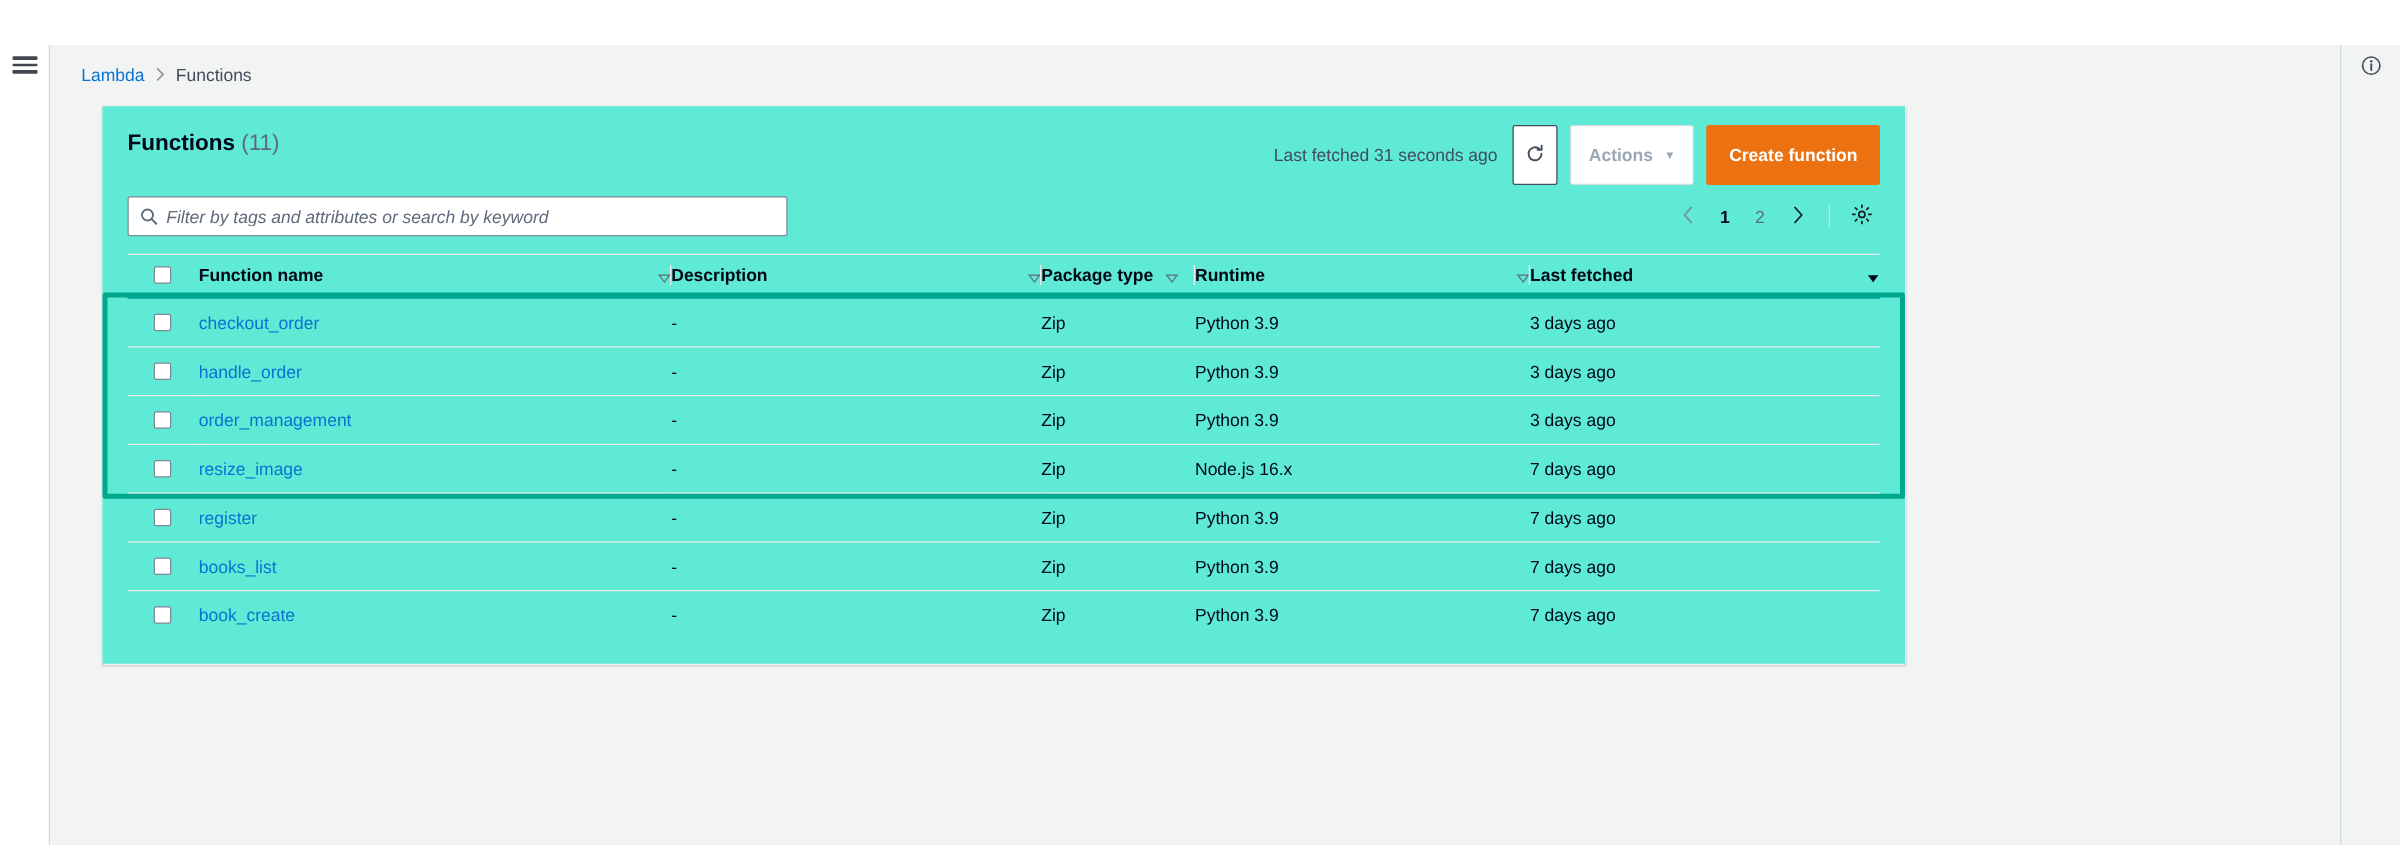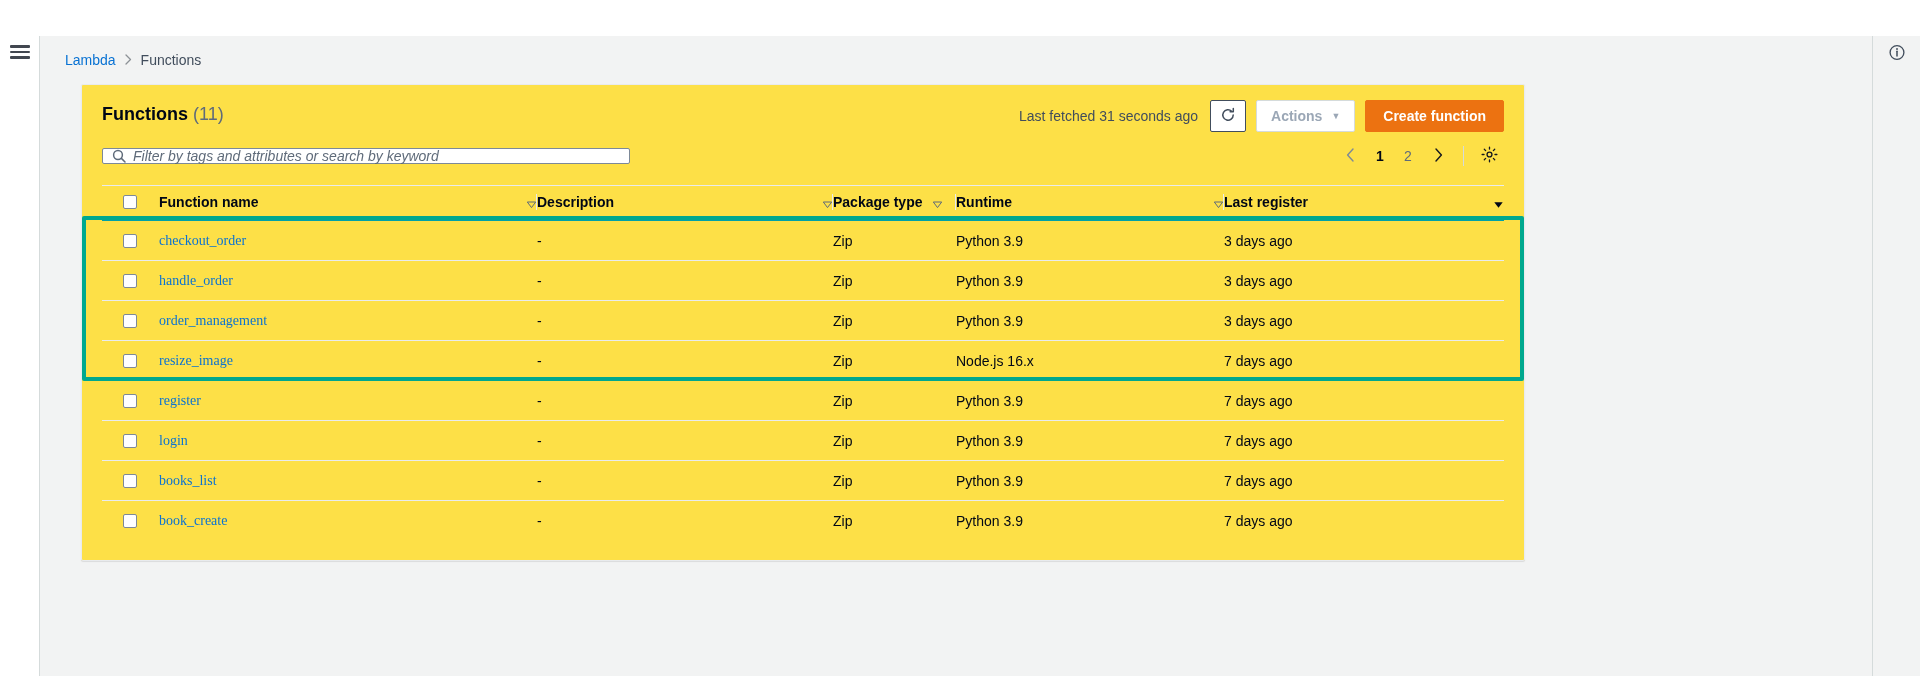--- a/index.html
+++ b/index.html
@@ -53,21 +53,21 @@
     display: flex; align-items: center; gap: 9px;
     height: 48px; padding-left: 1px;
     font-size: 14px;
   }
   .crumb-link { color: #0972d3; text-decoration: none; cursor: pointer; }
   .crumb-sep { color: #8c9196; font-size: 13px; line-height: 1; }
   .crumb-current { color: #414d5c; }
 
   
   .card {
-    background: #fde047;
+    background: #5eead4;
     border: 1px solid #e9ebed;
     border-radius: 2px;
     box-shadow: 0 1px 1px rgba(0,7,22,0.10);
     width: 1444px;
     margin-left: 17px;
   }
 
   .card-head {
     display: flex; align-items: flex-start;
     padding: 14px 20px 0 20px;
@@ -84,42 +84,42 @@
     justify-content: flex-end;
   }
   .fetched {
     font-size: 14px; color: #414d5c; white-space: nowrap; padding-right: 2px;
   }
   .btn {
     font-family: "Liberation Sans", sans-serif;
     font-size: 14px; font-weight: 700;
     border-radius: 2px; cursor: pointer;
     display: inline-flex; align-items: center; justify-content: center;
-    height: 32px;
+    height: 48px;
   }
   .btn-icon {
     width: 36px; border: 1px solid #414d5c; background: #fff; color: #414d5c;
   }
   .btn-actions {
     border: 1px solid #d5dbdb; background: #fff; color: #9ba7b6;
     padding: 0 14px; gap: 9px; cursor: default;
   }
   .caret { font-size: 9px; line-height: 1; }
   .btn-create {
     border: 1px solid #ec7211; background: #ec7211; color: #fff;
     padding: 0 17px;
   }
 
   
   .filter-row {
     display: flex; align-items: center;
     padding: 9px 20px 14px 20px;
   }
   .search-box {
-    position: relative; width: 528px; height: 16px;
+    position: relative; width: 528px; height: 32px;
     border: 1px solid #7d8998; border-radius: 2px; background: #fff;
     display: flex; align-items: center;
   }
   .search-icon {
     position: absolute; left: 9px; top: 50%; transform: translateY(-50%);
     width: 14px; height: 14px; pointer-events: none;
   }
   .search-input {
     border: 0; outline: 0; width: 100%; height: 30px;
     padding: 0 8px 0 30px;
@@ -177,21 +177,21 @@
 
   tbody td {
     font-size: 14px; color: #000716;
     padding: 11px 0;
     border-bottom: 1px solid #e9ebed;
     vertical-align: middle;
     height: 33px;
   }
   tbody tr:last-child td { border-bottom: 0; }
   td.c-check { padding-left: 21px; }
-  .fn-link { color: #0972d3; text-decoration: none; cursor: pointer; font-size: 14px; font-family: Liberation Serif, serif; }
+  .fn-link { color: #0972d3; text-decoration: none; cursor: pointer; font-size: 14px; }
 
   .cbx {
     width: 14px; height: 14px;
     border: 1px solid #7d8998; border-radius: 2px;
     background: #fff; display: block; cursor: pointer;
   }
 
   
   .highlight {
     position: absolute;
@@ -353,21 +353,21 @@
                       <span class="sort-tri">
                         <svg width="11" height="11" viewBox="0 0 11 11" fill="none" aria-hidden="true">
                           <path d="M1.3 3h8.4L5.5 8.6 1.3 3z" stroke="#5f6b7a" stroke-width="1" fill="none"></path>
                         </svg>
                       </span>
                     </div>
                     <span class="vline"></span>
                   </th>
                   <th class="c-mod">
                     <div class="th-inner">
-                      <span class="th-label">Last register</span>
+                      <span class="th-label">Last fetched</span>
                       <span class="sort-spacer"></span>
                       <span class="sort-tri">
                         <svg width="11" height="11" viewBox="0 0 11 11" aria-hidden="true">
                           <path d="M1.3 3.2h8.4L5.5 8.8 1.3 3.2z" fill="#000716"></path>
                         </svg>
                       </span>
                     </div>
                   </th>
                 </tr>
               </thead>
@@ -410,30 +410,20 @@
                     <td>-</td>
                     <td>Zip</td>
                     <td>Node.js 16.x</td>
                     <td>7 days ago</td>
                   </tr>
                   <tr>
                     <td class="c-check">
                       <span class="cbx"></span>
                     </td>
                     <td><a class="fn-link">register</a></td>
-                    <td>-</td>
-                    <td>Zip</td>
-                    <td>Python 3.9</td>
-                    <td>7 days ago</td>
-                  </tr>
-                  <tr>
-                    <td class="c-check">
-                      <span class="cbx"></span>
-                    </td>
-                    <td><a class="fn-link">login</a></td>
                     <td>-</td>
                     <td>Zip</td>
                     <td>Python 3.9</td>
                     <td>7 days ago</td>
                   </tr>
                   <tr>
                     <td class="c-check">
                       <span class="cbx"></span>
                     </td>
                     <td><a class="fn-link">books_list</a></td>

